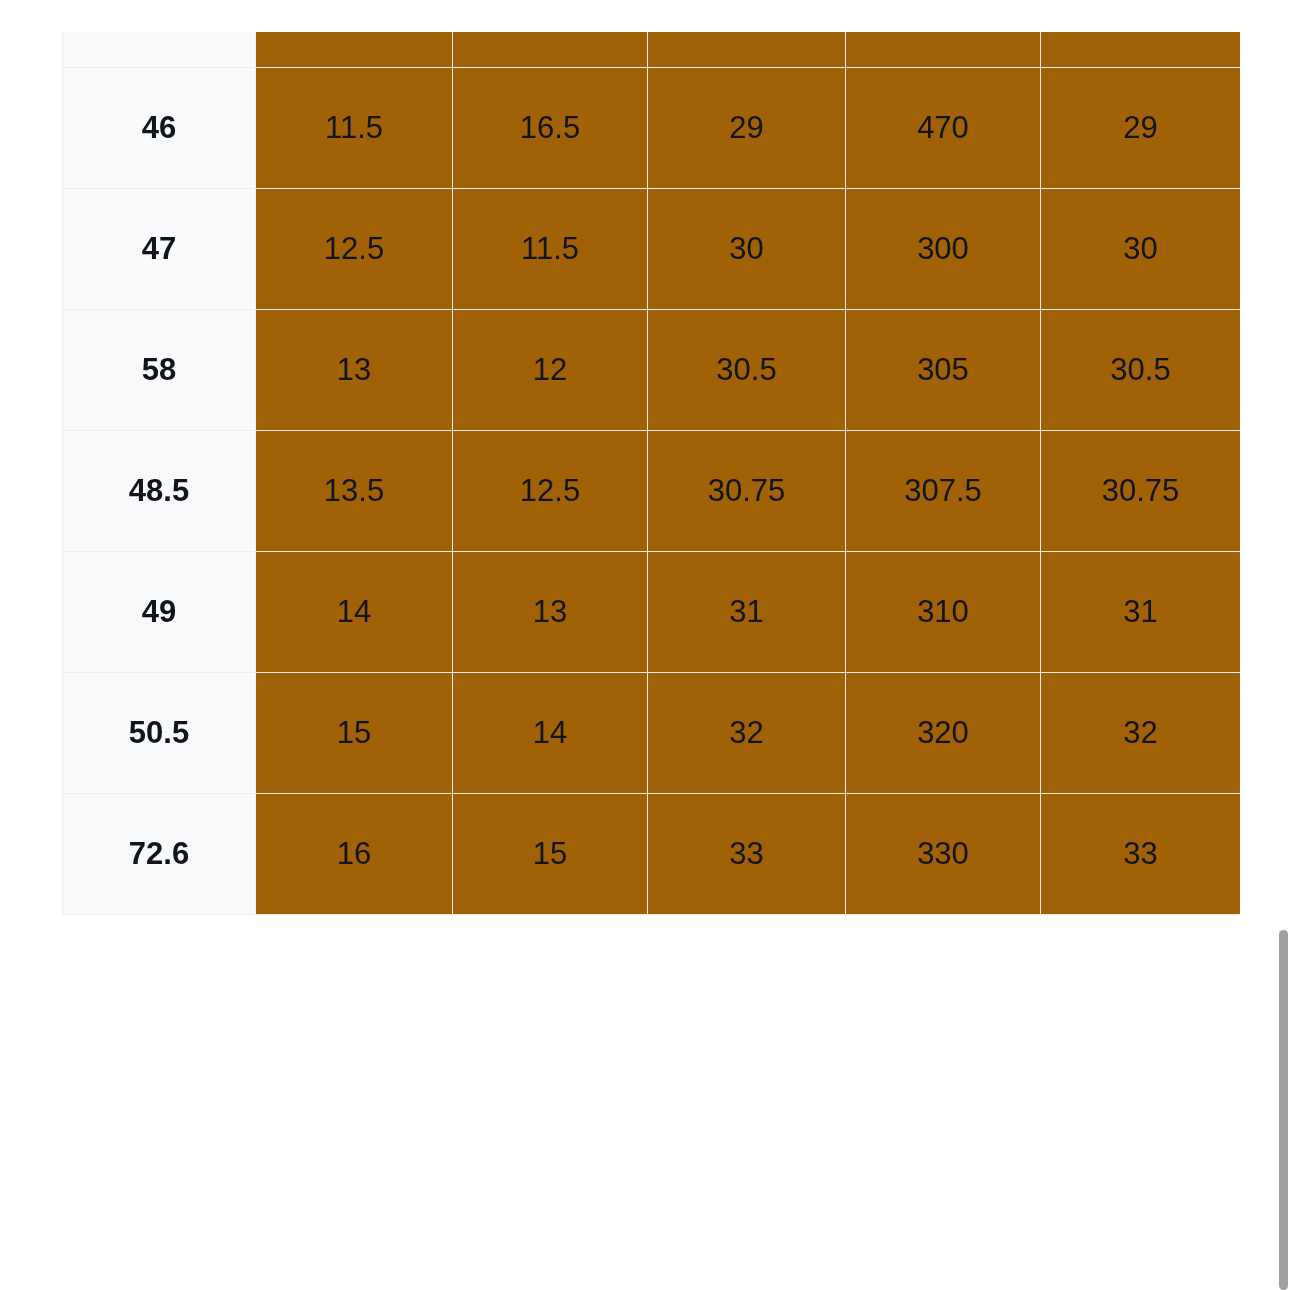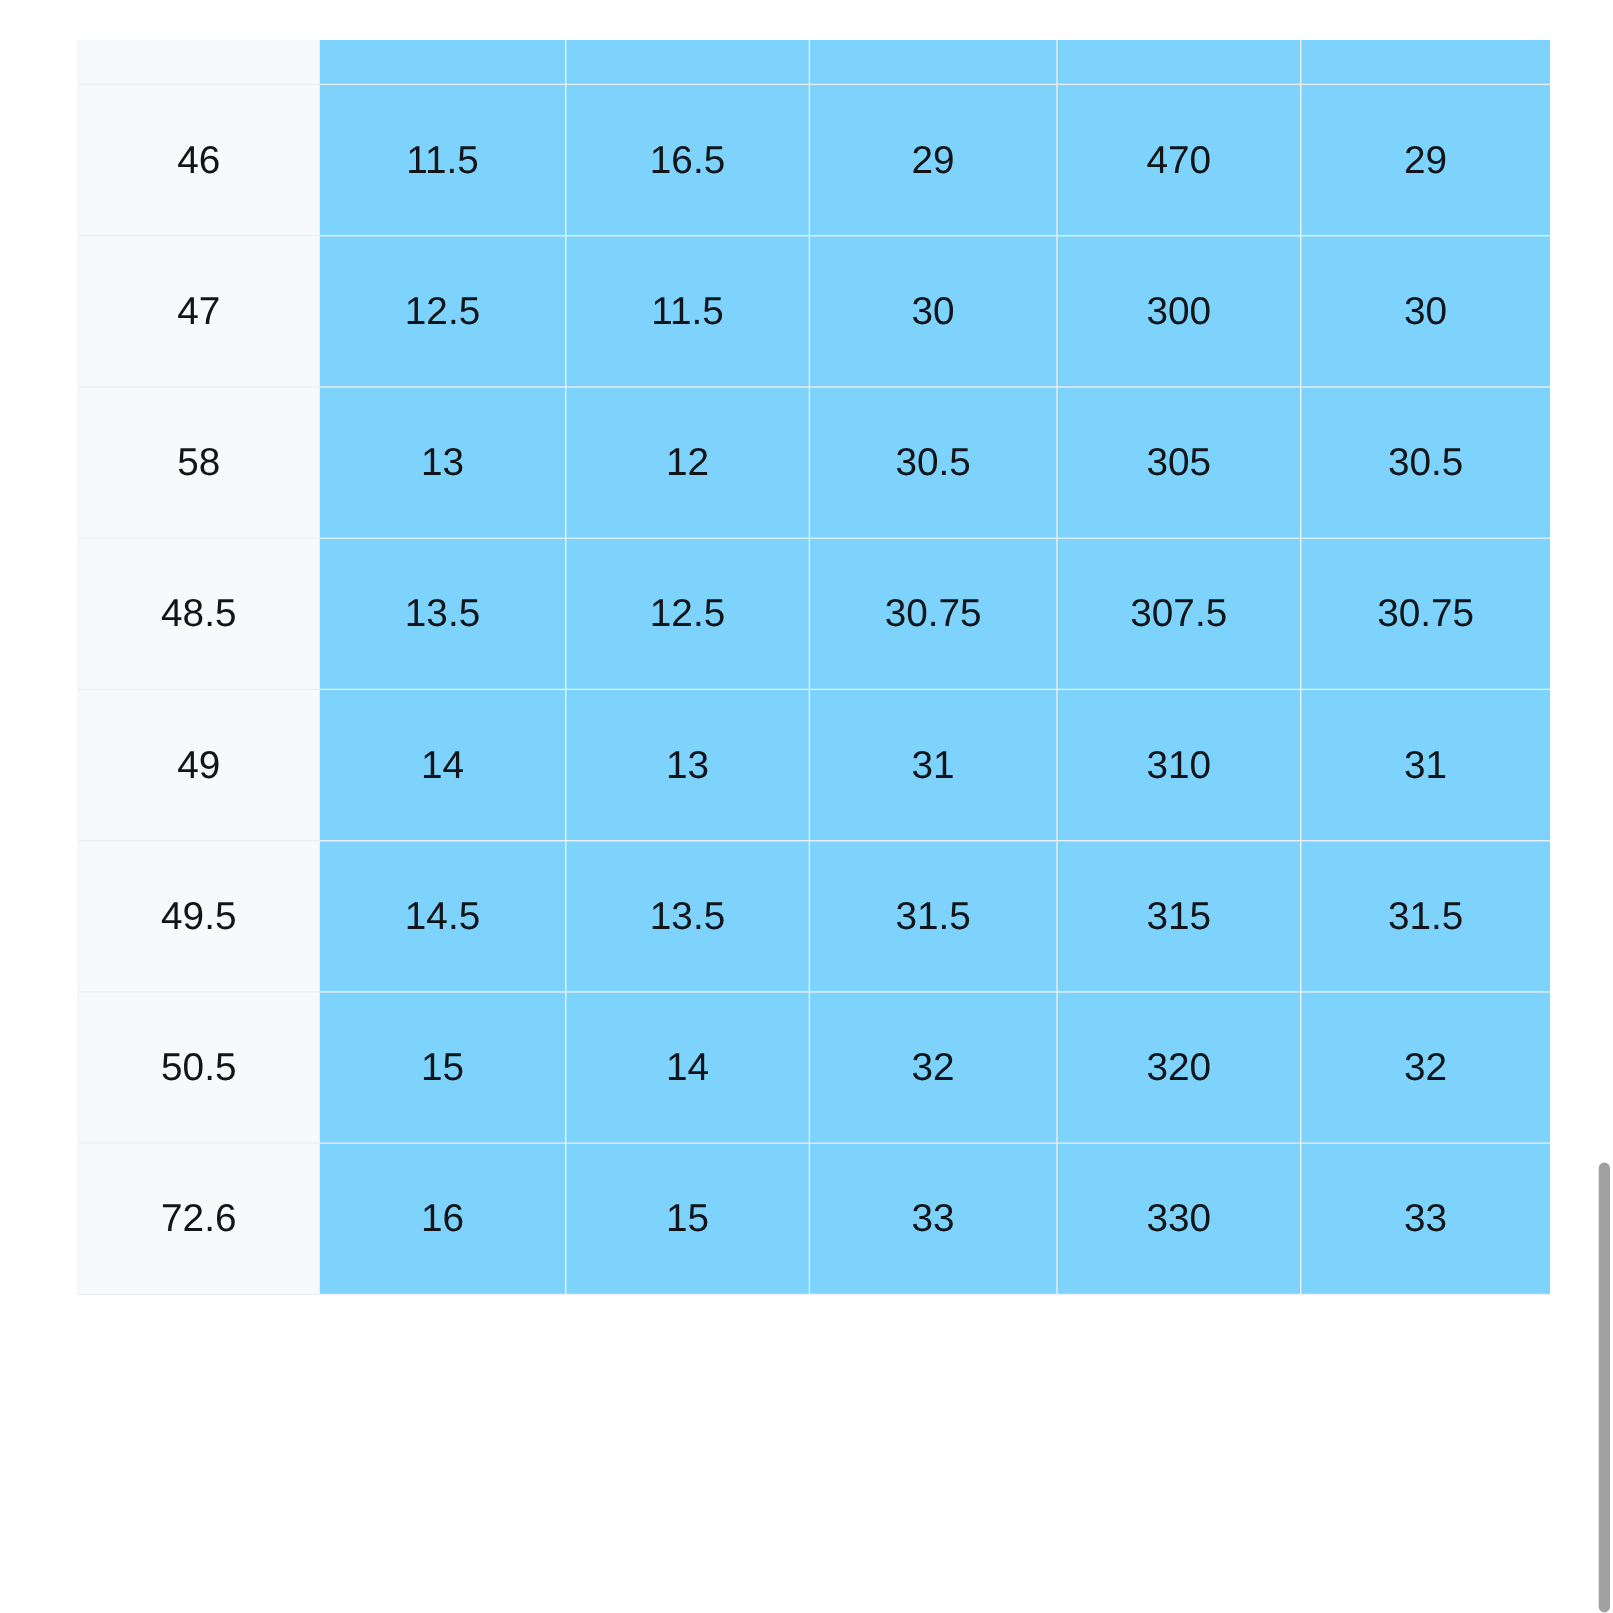--- a/index.html
+++ b/index.html
@@ -56,31 +56,31 @@
     height: 120px;
     padding: 0;
     text-align: center;
     vertical-align: middle;
     border-bottom: 1px solid #eceef0;
     border-right: 1px solid #eceef0;
     font-size: 31px;
     line-height: 1.2;
     color: #111418;
     font-weight: 400;
-    background: #7dd3fc;
+    background: #a16207;
     white-space: nowrap;
   }
 
   .size-table td:last-child {
     border-right: none;
   }
 
   
   .size-table td.head-col {
-    font-weight: 400;
+    font-weight: 700;
     background: #f8f9fa;
     text-align: center;
   }
 
   
   .scrollbar-track {
     position: absolute;
     right: 0px;
     top: 0px;
     width: 15px;
@@ -155,28 +155,20 @@
           </tr>
           <tr>
             <td class="head-col">49</td>
             <td>14</td>
             <td>13</td>
             <td>31</td>
             <td>310</td>
             <td>31</td>
           </tr>
           <tr>
-            <td class="head-col">49.5</td>
-            <td>14.5</td>
-            <td>13.5</td>
-            <td>31.5</td>
-            <td>315</td>
-            <td>31.5</td>
-          </tr>
-          <tr>
             <td class="head-col">50.5</td>
             <td>15</td>
             <td>14</td>
             <td>32</td>
             <td>320</td>
             <td>32</td>
           </tr>
           <tr>
             <td class="head-col">72.6</td>
             <td>16</td>

